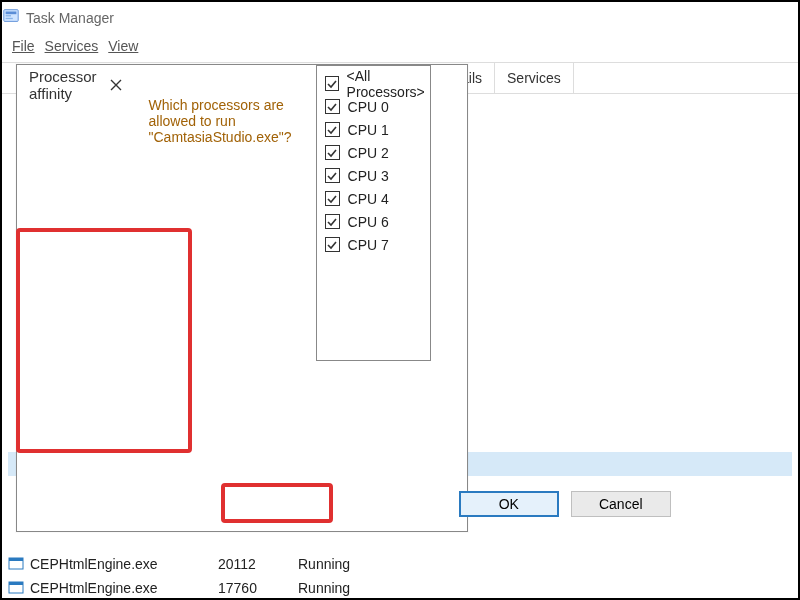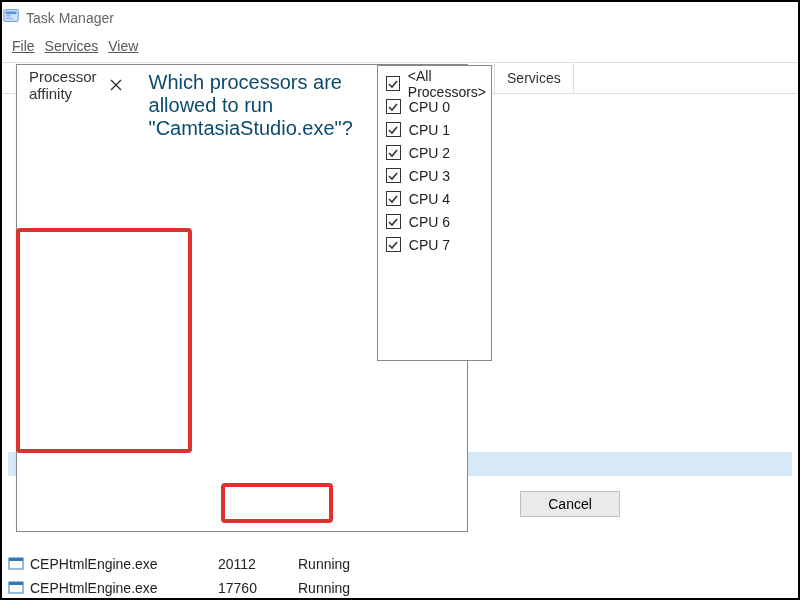--- a/index.html
+++ b/index.html
@@ -26,21 +26,21 @@
     .col-status { width: 100px; }
 
     .bg-selected-row { position: absolute; left: 6px; right: 6px; top: 450px; height: 24px; background: #d6e9f8; }
 
     
     .dialog { position: absolute; left: 14px; top: 62px; width: 452px; height: 468px; background: #fff; border: 1px solid #888; display: flex; flex-direction: row; box-shadow: 0 0 0 1px rgba(0,0,0,0.02); }
     .dialog-titlebar { display: flex; align-items: center; justify-content: space-between; height: 40px; padding: 0 10px 0 12px; }
     .dialog-title { font-size: 15px; color: #333; }
     .close-btn { width: 30px; height: 30px; display: flex; align-items: center; justify-content: center; cursor: default; }
     .close-btn svg { width: 14px; height: 14px; }
-    .dialog-prompt { font-size: 20px; color: #0c4a6e; padding: 6px 12px 12px; }
+    .dialog-prompt { font-size: 14px; color: #a16207; padding: 6px 12px 12px; margin-top: 26px; }
 
     .list-box { margin: 0 12px; border: 1px solid #888; height: 296px; background: #fff; padding: 6px 4px; position: relative; }
     .cb-row { display: flex; align-items: center; gap: 8px; height: 23px; padding-left: 4px; font-size: 14px; color: #222; }
     .cb-box { width: 15px; height: 15px; border: 1px solid #333; display: inline-flex; align-items: center; justify-content: center; background: #fff; }
     .cb-box svg { width: 12px; height: 12px; }
 
     .highlight-red { position: absolute; border: 4px solid #e03030; border-radius: 4px; pointer-events: none; }
     .hl-list { left: 14px; top: 226px; width: 176px; height: 225px; }
     .hl-ok   { left: 219px; top: 481px; width: 112px; height: 40px; }
 
@@ -179,18 +179,19 @@
       <span class="cb-box">
           <svg viewBox="0 0 12 12">
             <path d="M2 6 L5 9 L10 3" stroke="#333" stroke-width="1.6" fill="none"></path>
           </svg>
         </span>
       <span>CPU 7</span>
     </div>
   </div>
 
   <div class="button-row">
+    <div class="btn btn-ok">OK</div>
     <div class="btn btn-cancel">Cancel</div>
   </div>
 </div>
 
 <div class="highlight-red hl-list"></div>
 <div class="highlight-red hl-ok"></div>
 
 </body></html>

